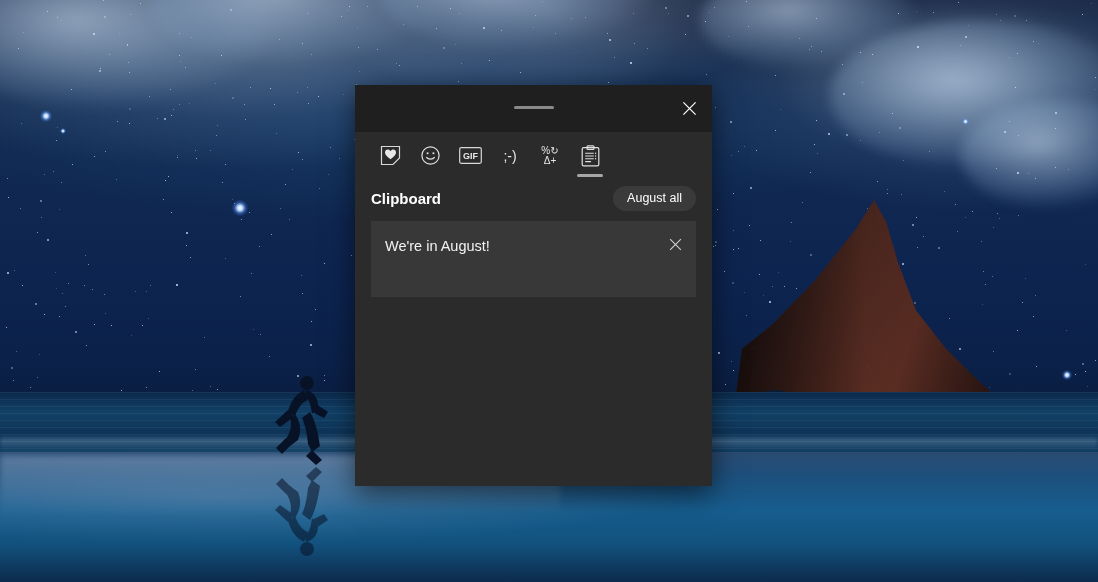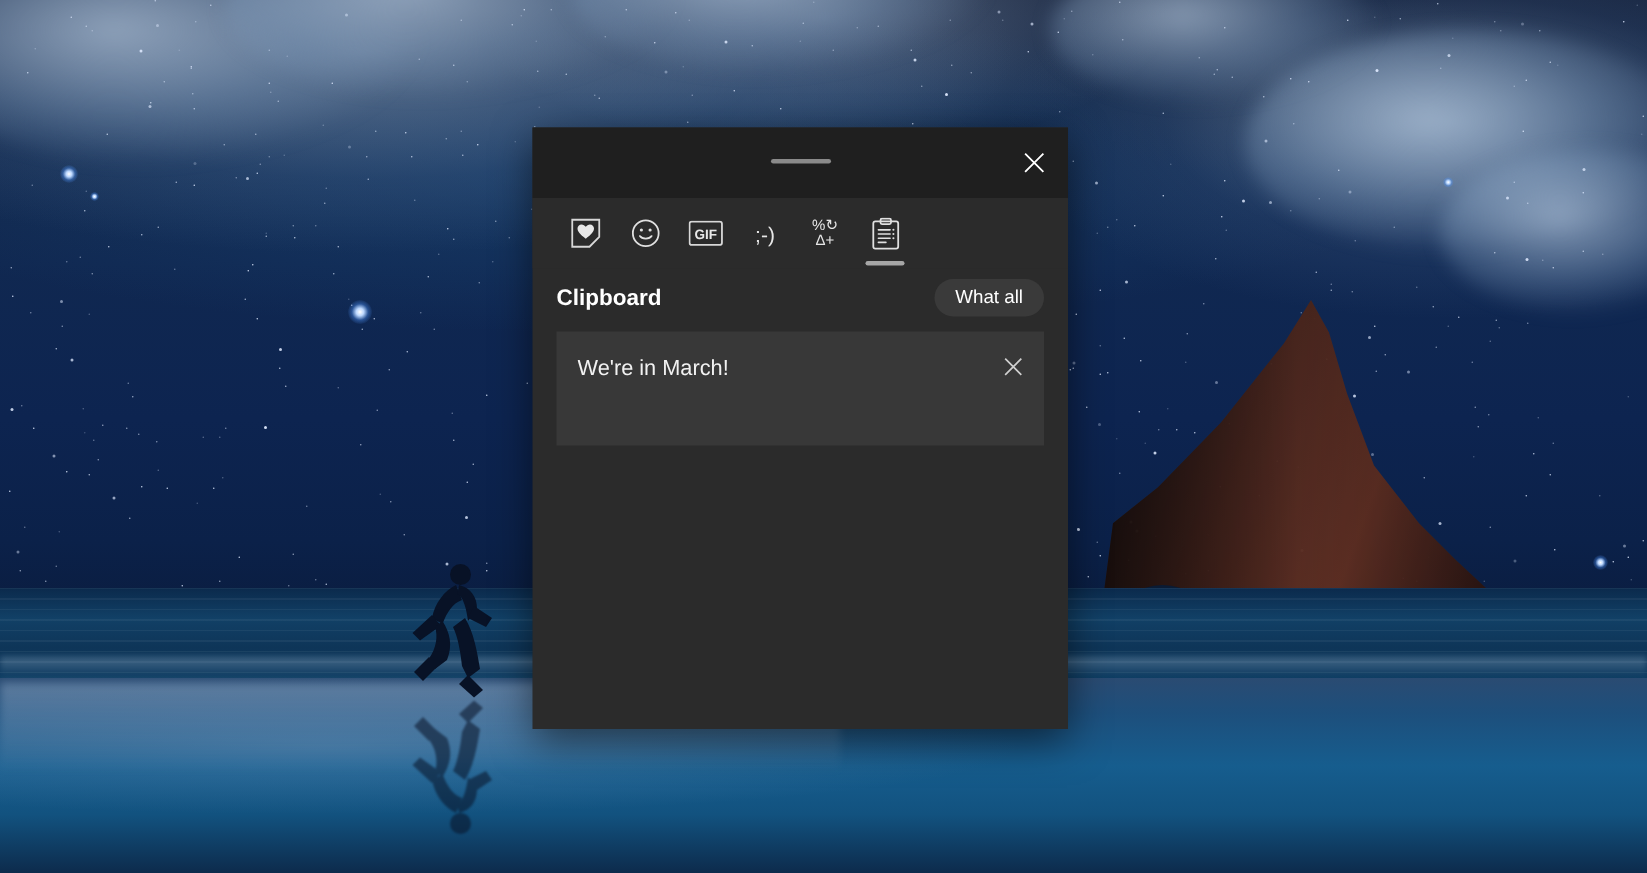--- a/index.html
+++ b/index.html
@@ -812,28 +812,28 @@
         <circle cx="14.6" cy="11" r="0.7" fill="#e0e0e0"></circle>
         <circle cx="14.6" cy="13.8" r="0.7" fill="#e0e0e0"></circle>
       </svg>
       <span class="ind"></span>
     </div>
 
   </div>
 
   <div id="section-header">
     <span id="section-title">Clipboard</span>
-    <button id="clear-all">What all</button>
+    <button id="clear-all">August all</button>
   </div>
 
   <div id="items">
 
 
     <div class="clip-card">
-      <span class="clip-text">We're in March!</span>
+      <span class="clip-text">We're in August!</span>
       <span class="clip-close">
         <svg viewBox="0 0 14 14" xmlns="http://www.w3.org/2000/svg">
           <path d="M1.2 1.2 L12.8 12.8 M12.8 1.2 L1.2 12.8" stroke="#cfcfcf" stroke-width="1.2" fill="none"></path>
         </svg>
       </span>
     </div>
 
   </div>
 </div>
 

